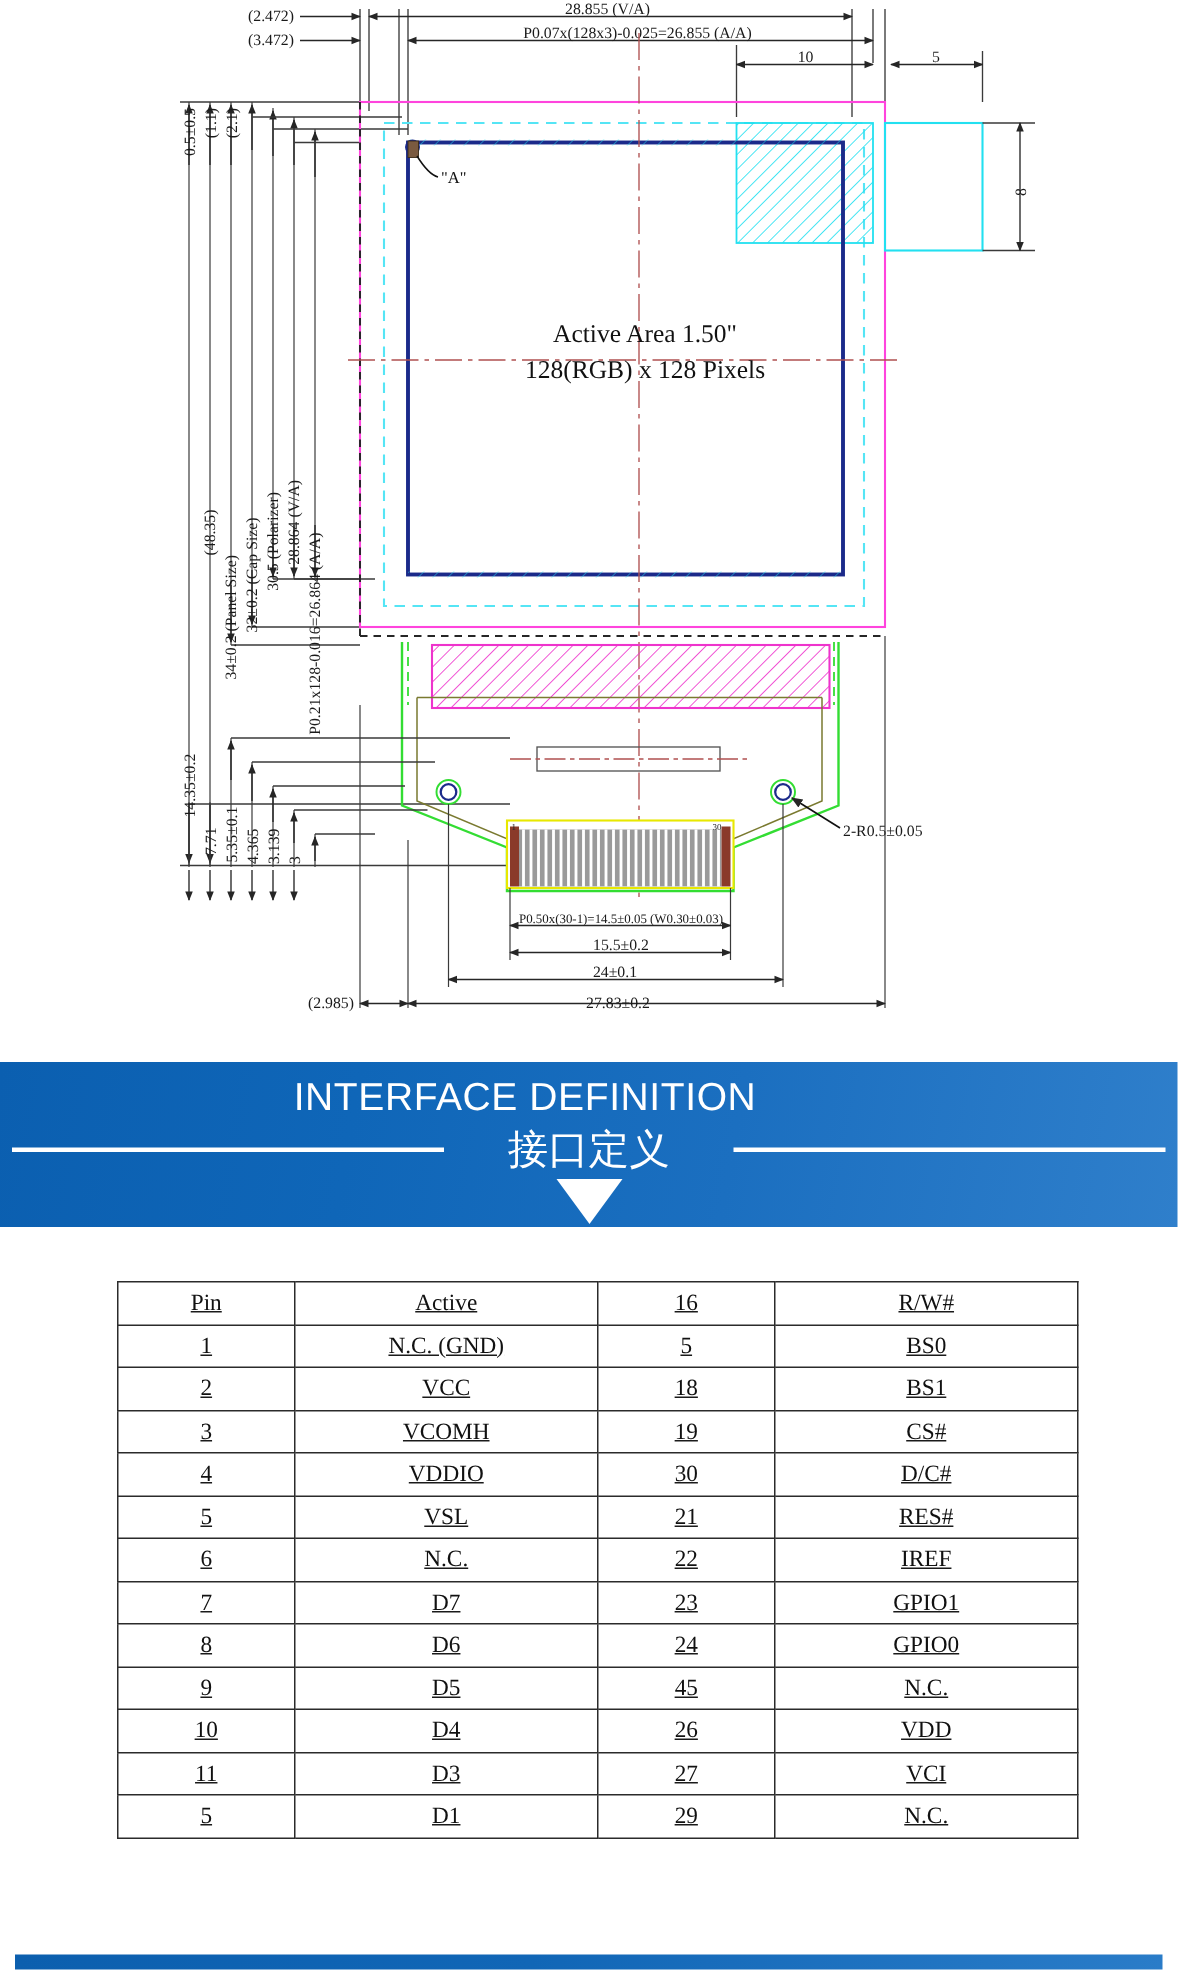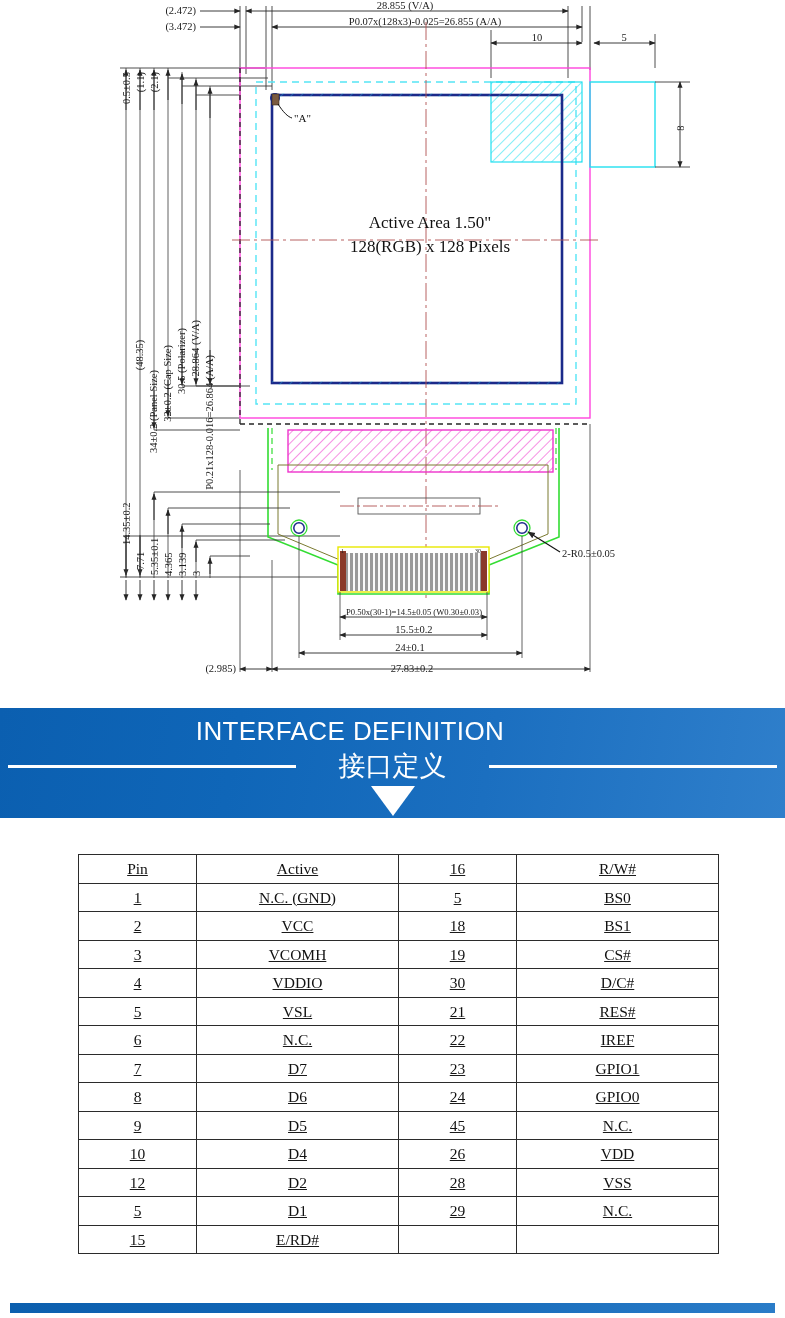--- a/index.html
+++ b/index.html
@@ -459,34 +459,28 @@
           <td>45</td>
           <td>N.C.</td>
         </tr>
         <tr>
           <td>10</td>
           <td>D4</td>
           <td>26</td>
           <td>VDD</td>
         </tr>
         <tr>
-          <td>12</td>
-          <td>D2</td>
-          <td>28</td>
-          <td>VSS</td>
+          <td>11</td>
+          <td>D3</td>
+          <td>27</td>
+          <td>VCI</td>
         </tr>
         <tr>
           <td>5</td>
           <td>D1</td>
           <td>29</td>
           <td>N.C.</td>
         </tr>
-        <tr>
-          <td>15</td>
-          <td>E/RD#</td>
-          <td class="blank-cell"></td>
-          <td class="blank-cell"></td>
-        </tr>
       </tbody>
   </table>
 </div>
 
 <div id="footer-bar"></div>
 
 </body></html>

